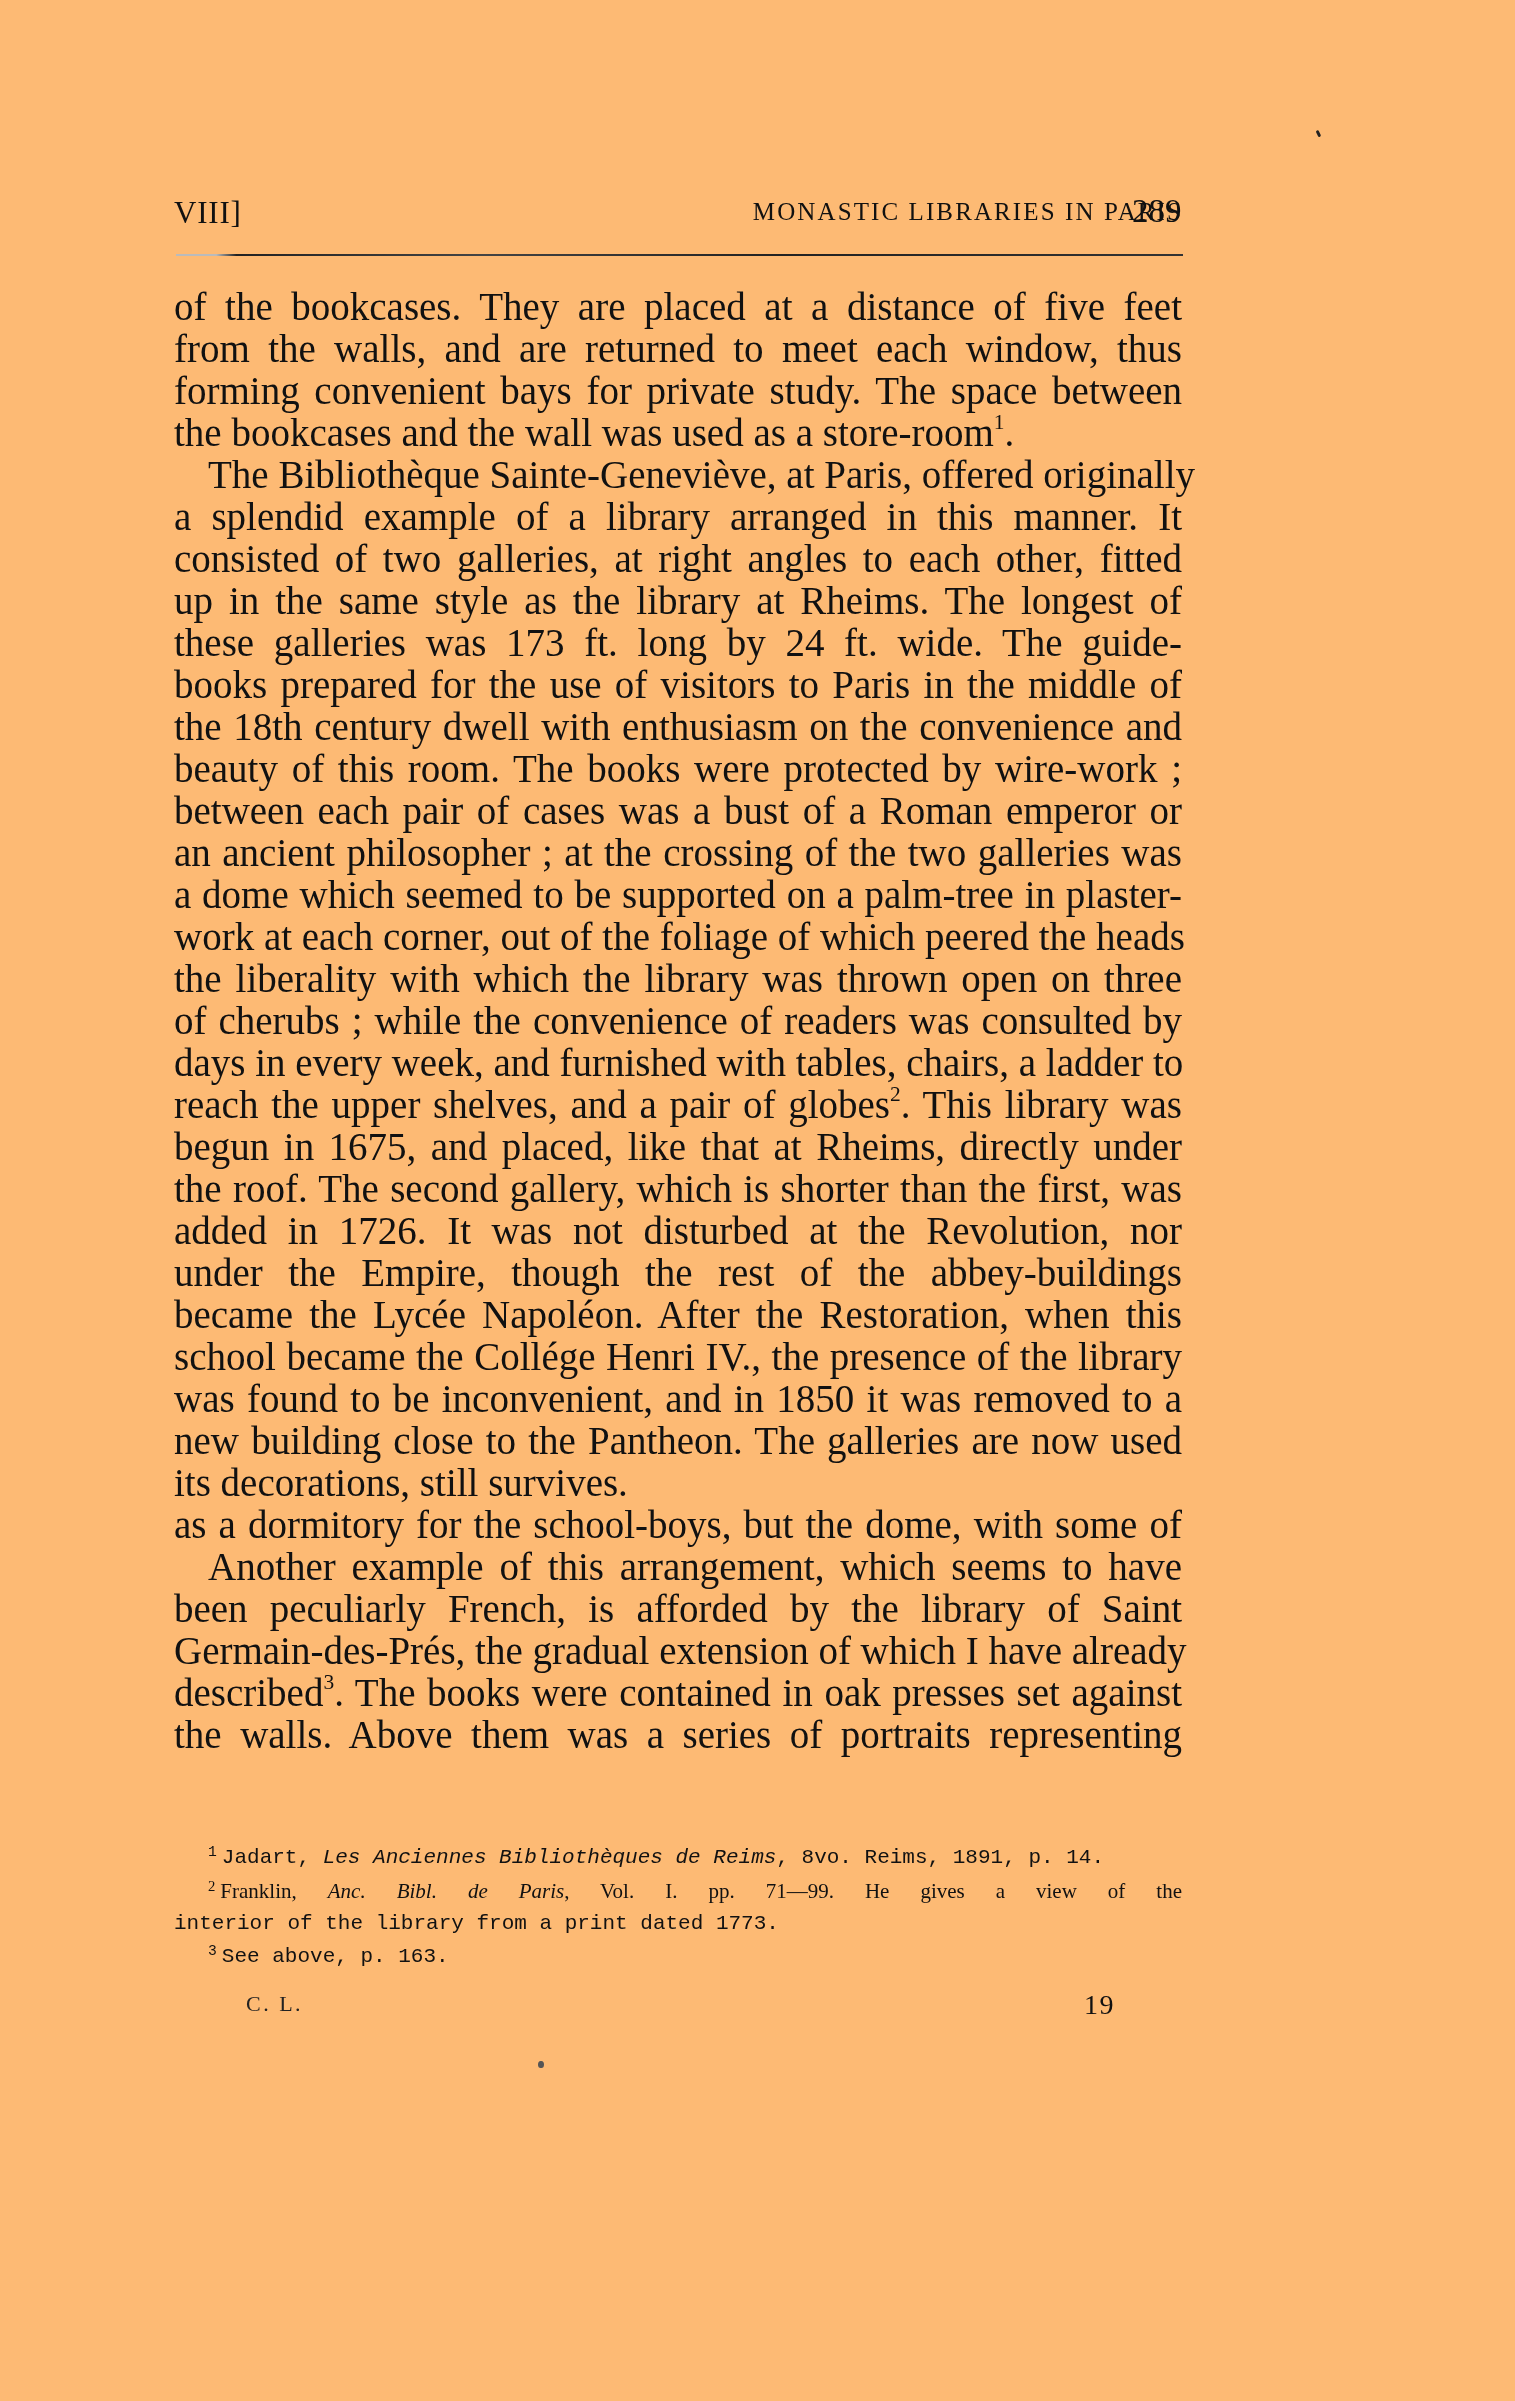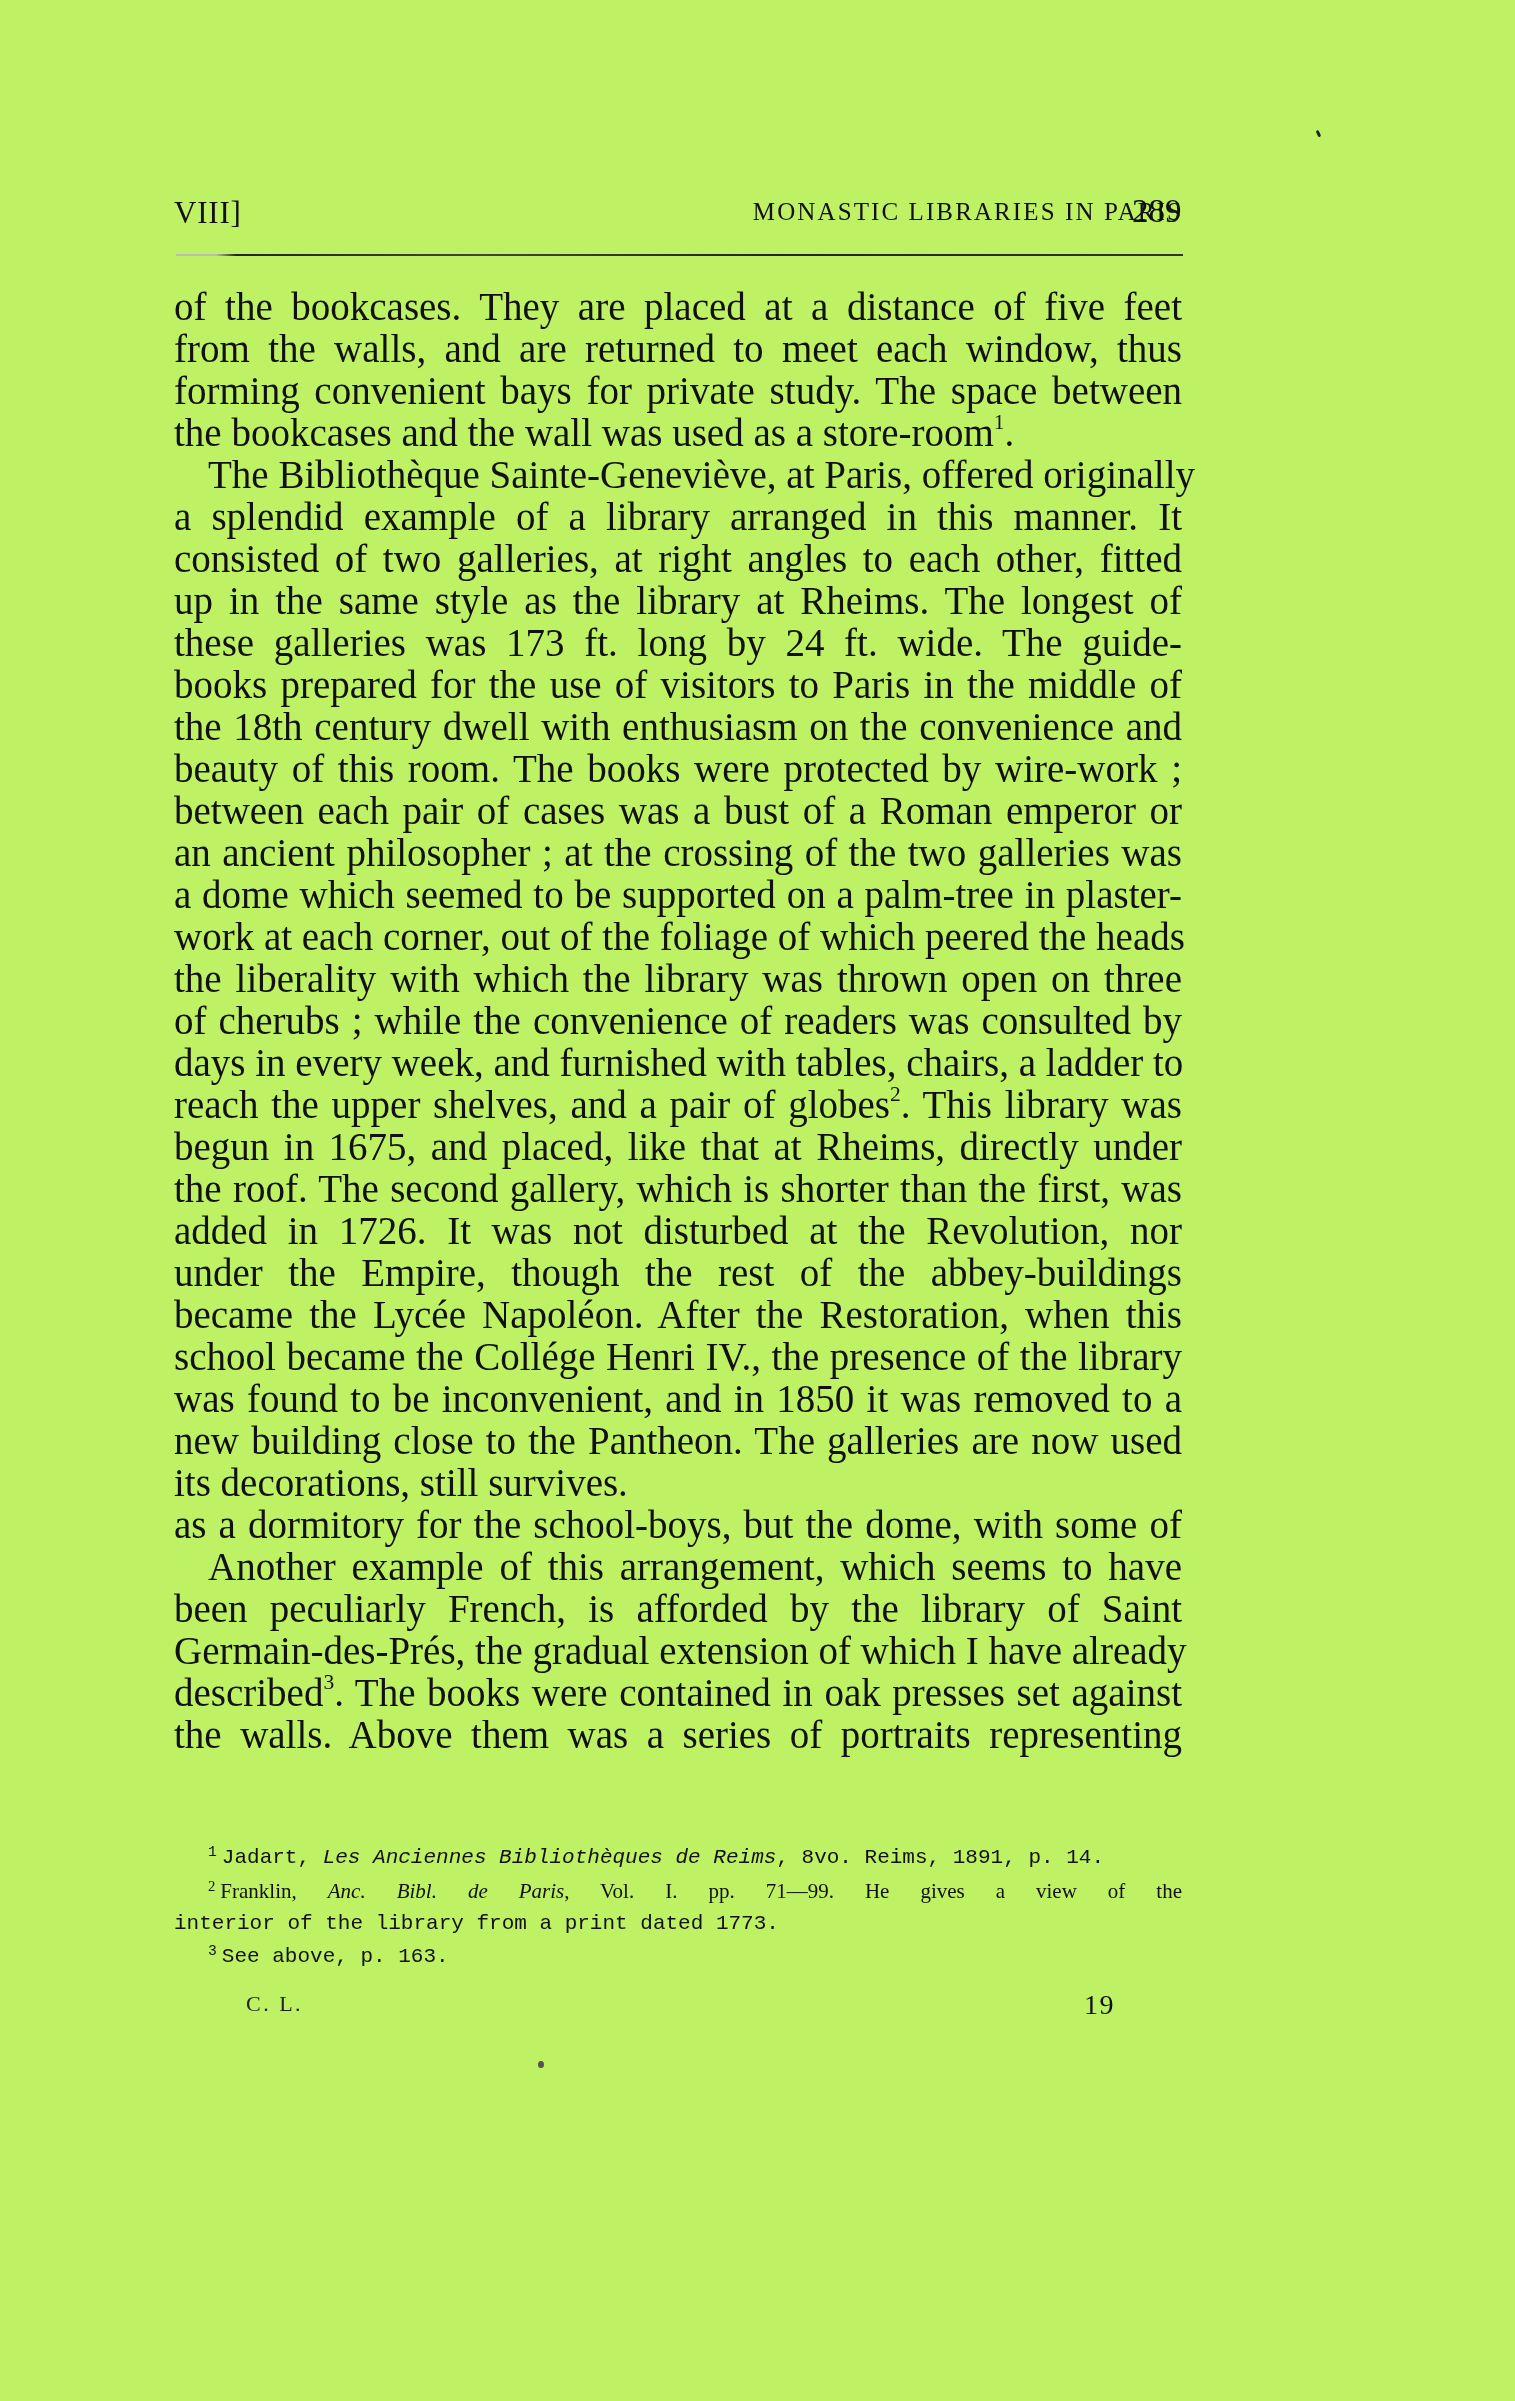--- a/index.html
+++ b/index.html
@@ -1,18 +1,18 @@
 <!DOCTYPE html>
 <html style="font-size:13px"><head>
 <meta charset="utf-8">
 <style>
   html, body { margin: 0; padding: 0; background: #ffffff; }
   body { width: 1515px; height: 2401px; position: relative; overflow: hidden;
          font-family: "Liberation Serif", "DejaVu Serif", serif; color: #111111; }
-  .page { position: absolute; left: 0; top: 0; width: 1515px; height: 2401px; background: #bef264; }
+  .page { position: absolute; left: 0; top: 0; width: 1515px; height: 2401px; background: #fdba74; }
 
   .speck { position: absolute; left: 1317px; top: 130px; width: 3.3px; height: 7.4px;
            background: #222; border-radius: 1.6px; transform: rotate(-25deg); }
 
   .running-head { position: absolute; left: 174px; top: 195px; width: 1009px; height: 41px; }
   .rh-chapter { position: absolute; left: 0; top: 0; font-size: 31px; letter-spacing: 0.8px;
                 font-variant: small-caps; }
   .rh-title { position: absolute; left: 0; right: 0; top: 3.3px; text-align: right;
               font-size: 25px; letter-spacing: 2.1px; }
   .rh-page { position: absolute; right: 1.6px; top: -1.6px; font-size: 33px; }

